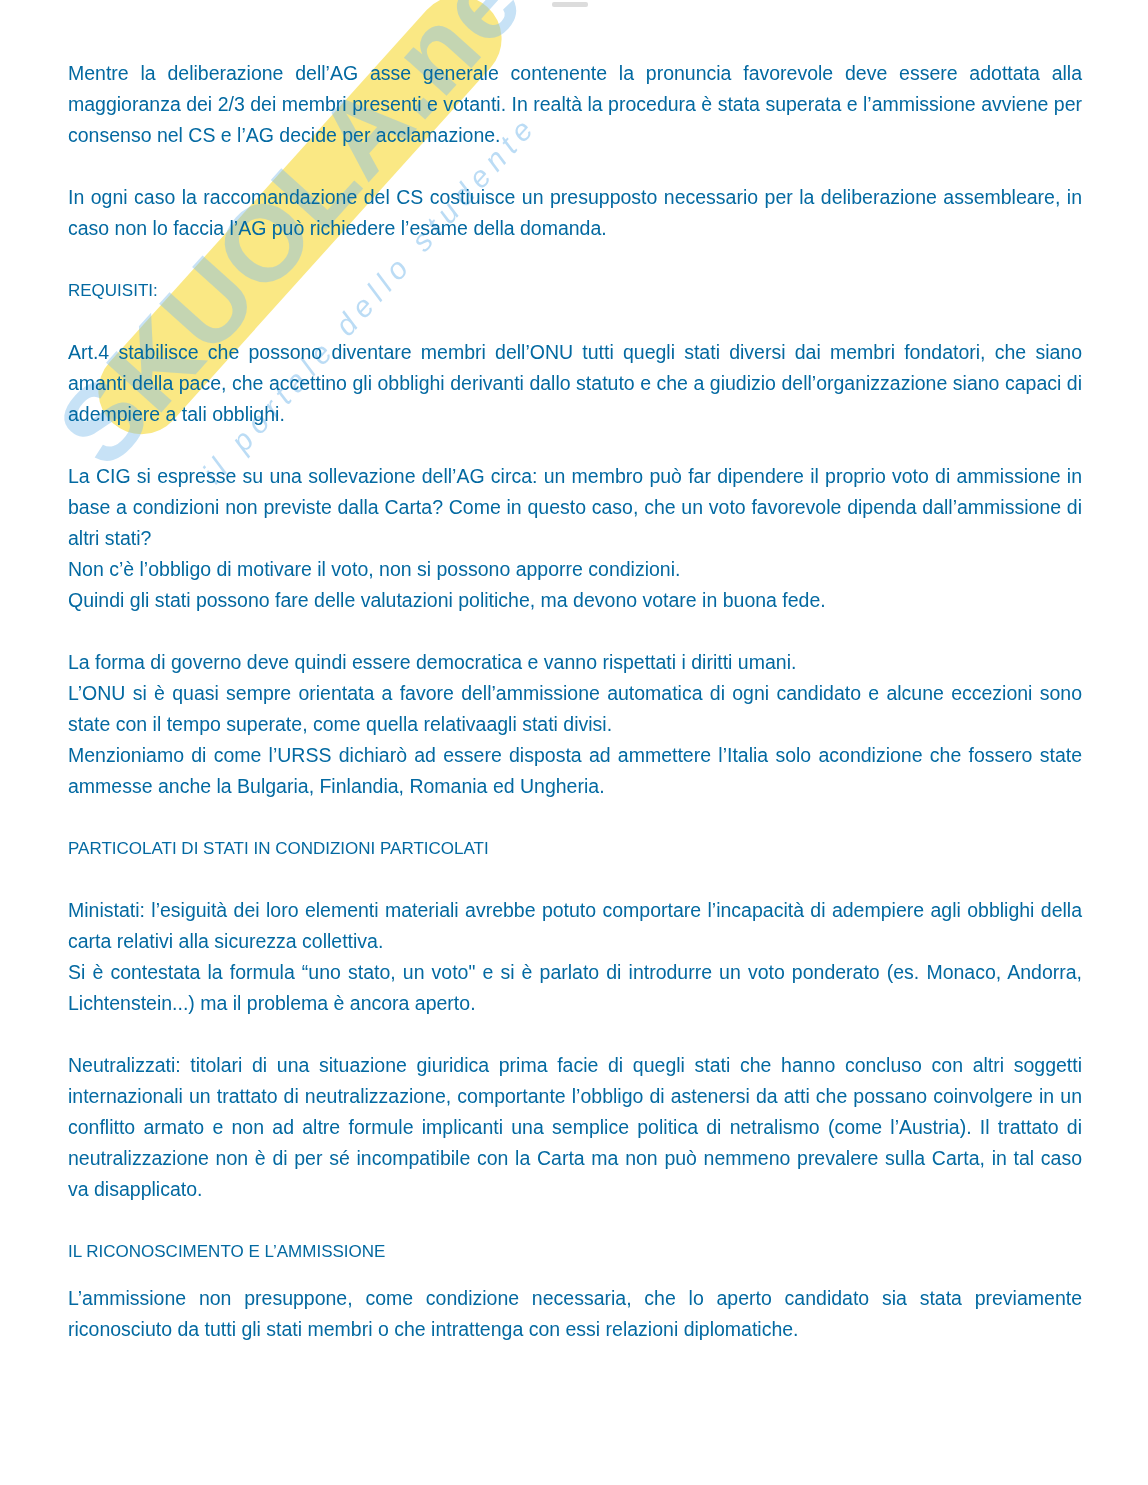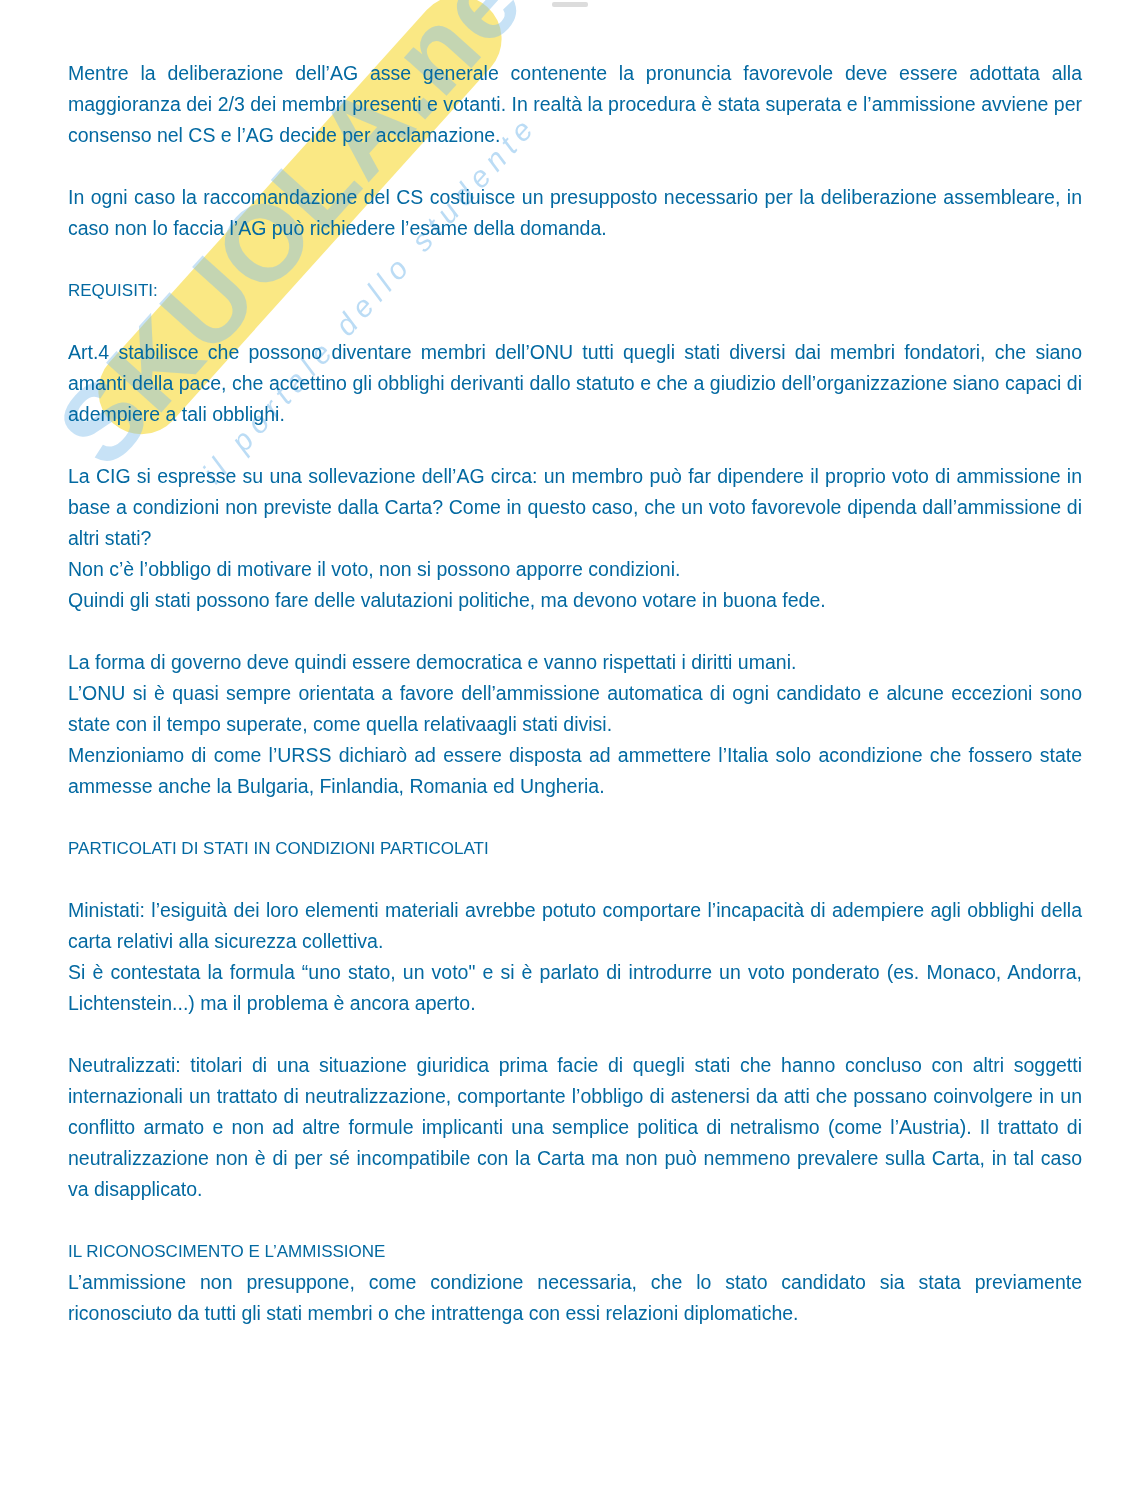--- a/index.html
+++ b/index.html
@@ -90,21 +90,21 @@
     margin: 0 0 31px 0;
     text-align: justify;
     white-space: pre-line;
     font-weight: 400;
   }
   h2.block {
     font-size: 17px;
     font-weight: 400;
     line-height: 31px;
   }
-  .no-gap { margin-bottom: 0; }
+  .no-gap { margin-bottom: 16px; }
 </style>
 </head>
 <body>
 
 <div class="page">
 
   <div class="watermark" aria-hidden="true">
     <div class="wm-band"></div>
     <div class="wm-logo">SKUOLA.net</div>
     <div class="wm-tagline">il portale dello studente</div>
@@ -121,16 +121,16 @@
 Non c’è l’obbligo di motivare il voto, non si possono apporre condizioni.
 Quindi gli stati possono fare delle valutazioni politiche, ma devono votare in buona fede.</p>
     <p class="block">La forma di governo deve quindi essere democratica e vanno rispettati i diritti umani.
 L’ONU si è quasi sempre orientata a favore dell’ammissione automatica di ogni candidato e alcune eccezioni sono state con il tempo superate, come quella relativaagli stati divisi.
 Menzioniamo di come l’URSS dichiarò ad essere disposta ad ammettere l’Italia solo acondizione che fossero state ammesse anche la Bulgaria, Finlandia, Romania ed Ungheria.</p>
     <h2 class="block">PARTICOLATI DI STATI IN CONDIZIONI PARTICOLATI</h2>
     <p class="block">Ministati: l’esiguità dei loro elementi materiali avrebbe potuto comportare l’incapacità di adempiere agli obblighi della carta relativi alla sicurezza collettiva.
 Si è contestata la formula “uno stato, un voto" e si è parlato di introdurre un voto ponderato (es. Monaco, Andorra, Lichtenstein...) ma il problema è ancora aperto.</p>
     <p class="block">Neutralizzati: titolari di una situazione giuridica prima facie di quegli stati che hanno concluso con altri soggetti internazionali un trattato di neutralizzazione, comportante l’obbligo di astenersi da atti che possano coinvolgere in un conflitto armato e non ad altre formule implicanti una semplice politica di netralismo (come l’Austria). Il trattato di neutralizzazione non è di per sé incompatibile con la Carta ma non può nemmeno prevalere sulla Carta, in tal caso va disapplicato.</p>
     <h2 class="block no-gap">IL RICONOSCIMENTO E L’AMMISSIONE</h2>
-    <p class="block">L’ammissione non presuppone, come condizione necessaria, che lo stato candidato sia stata previamente riconosciuto da tutti gli stati membri o che intrattenga con essi relazioni diplomatiche.</p>
+    <p class="block">L’ammissione non presuppone, come condizione necessaria, che lo aperto candidato sia stata previamente riconosciuto da tutti gli stati membri o che intrattenga con essi relazioni diplomatiche.</p>
   </div>
 
 </div>
 
 </body></html>

